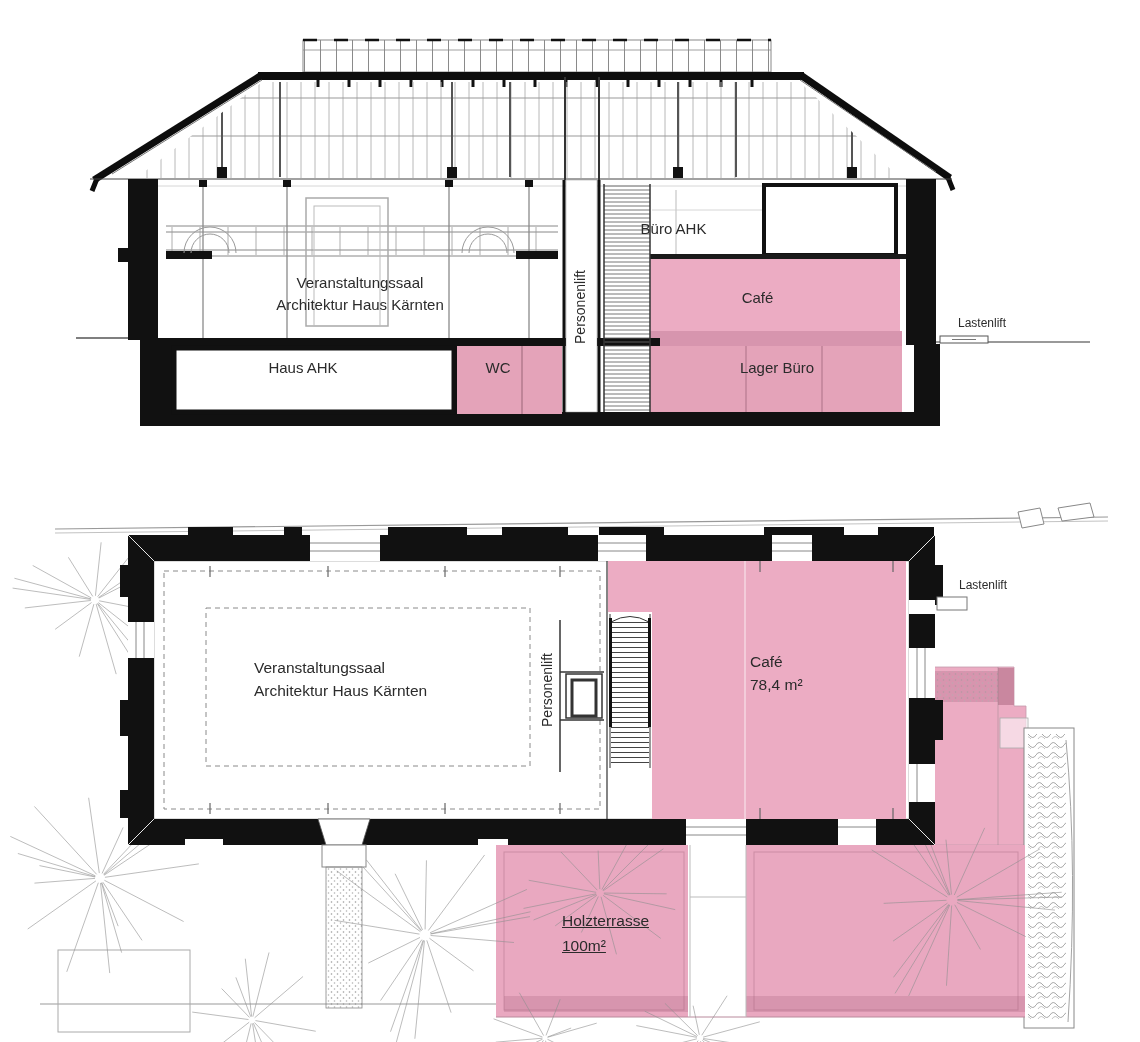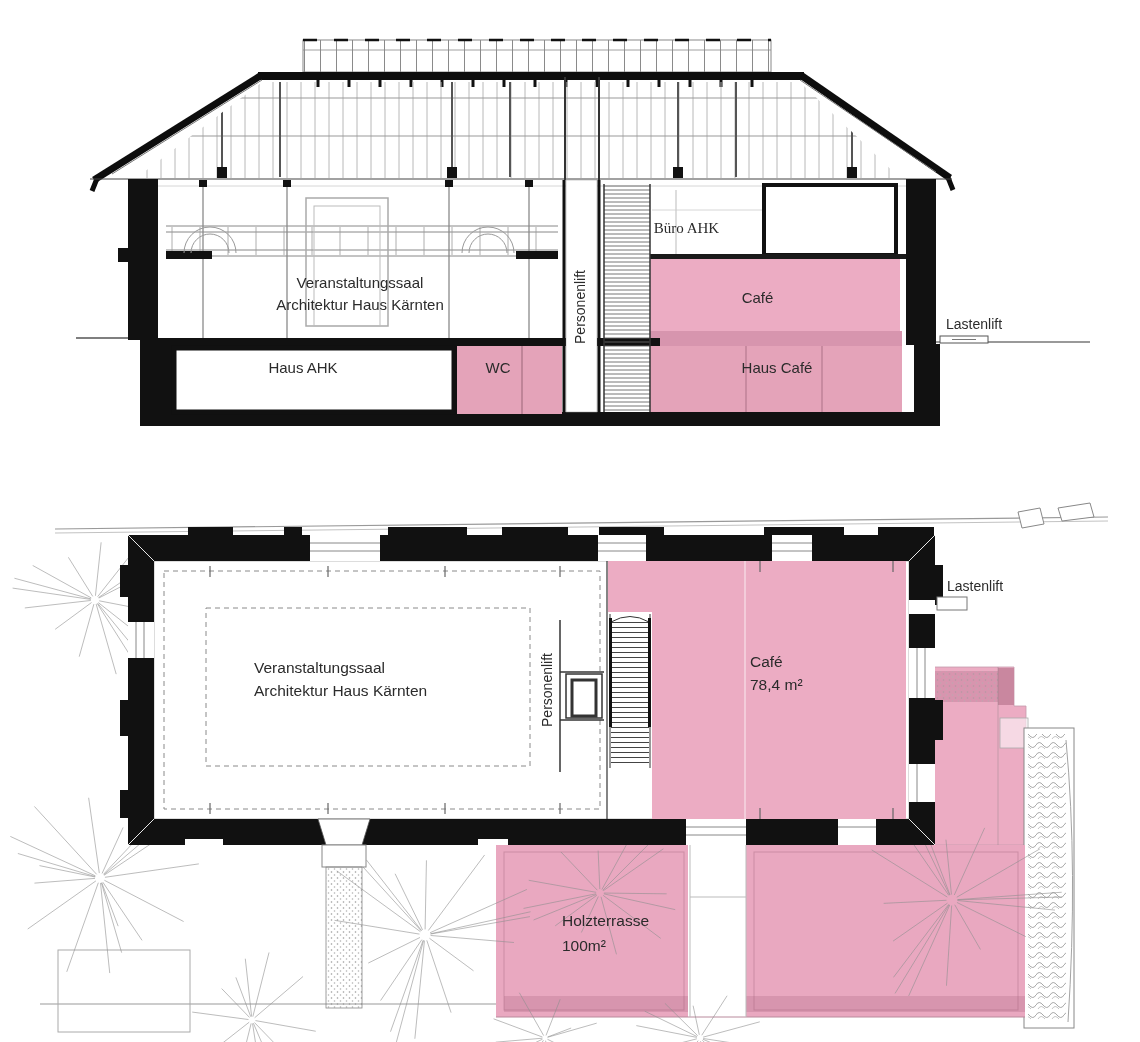--- a/index.html
+++ b/index.html
@@ -5,21 +5,21 @@
   html,body{margin:0;padding:0;background:#fff;}
   .canvas{position:relative;width:1140px;height:1042px;background:#ffffff;overflow:hidden;
           font-family:"Liberation Sans", sans-serif;}
   svg{position:absolute;left:0;top:0;}
   .lbl{position:absolute;color:#2b2b2b;line-height:1.0;}
   .c{text-align:center;}
   .l{text-align:left;}
   .fs15{font-size:15px;}
   .fs155{font-size:15.5px;}
   .fs14{font-size:14px;}
-  .fs13{font-size:14px;}
+  .fs13{font-size:12px;margin-left:12px;}
   .multi div{line-height:22px;}
   .multi23 div{line-height:23px;}
   .multi25 div{line-height:25px;}
   .rot{transform:rotate(-90deg);transform-origin:center center;height:18px;}
 </style>
 </head>
 <body>
 
 <div class="canvas">
 
@@ -479,36 +479,36 @@
     </g>
 
     <rect x="937" y="597" width="30" height="13" fill="#fff" stroke="#777" stroke-width="1"></rect>
   </g>
 </svg>
 
 <div class="lbl c fs15 multi" style="left:220px;top:272px;width:280px;">
   <div>Veranstaltungssaal</div>
   <div>Architektur Haus Kärnten</div>
 </div>
-<div class="lbl c fs15" style="left:629px;top:221px;width:115px;font-family:Liberation Serif, serif;">Büro AHK</div>
+<div class="lbl c fs15" style="left:616px;top:221px;width:115px;">Büro AHK</div>
 <div class="lbl c fs15" style="left:705px;top:290px;width:105px;">Café</div>
 <div class="lbl l fs13" style="left:946px;top:317px;width:90px;">Lastenlift</div>
 <div class="lbl c fs15" style="left:233px;top:360px;width:140px;">Haus AHK</div>
 <div class="lbl c fs15" style="left:466px;top:360px;width:64px;">WC</div>
-<div class="lbl c fs15" style="left:707px;top:360px;width:140px;">Haus Café</div>
+<div class="lbl c fs15" style="left:707px;top:360px;width:140px;">Lager Büro</div>
 <div class="lbl c fs14 rot" style="left:512px;top:298px;width:140px;">Personenlift</div>
 
 <div class="lbl l fs155 multi23" style="left:254px;top:656px;width:240px;">
   <div>Veranstaltungssaal</div>
   <div>Architektur Haus Kärnten</div>
 </div>
 <div class="lbl c fs14 rot" style="left:479px;top:681px;width:140px;">Personenlift</div>
 <div class="lbl l fs155 multi23" style="left:750px;top:650px;width:140px;">
   <div>Café</div>
   <div>78,4 m²</div>
 </div>
 <div class="lbl l fs13" style="left:947px;top:579px;width:90px;">Lastenlift</div>
-<div class="lbl l fs155 multi25" style="left:562px;top:908px;width:160px;">
+<div class="lbl l fs155 multi25" style="left:562px;top:908px;width:160px;text-decoration:underline;">
   <div>Holzterrasse</div>
   <div>100m²</div>
 </div>
 
 </div>
 
 </body></html>

